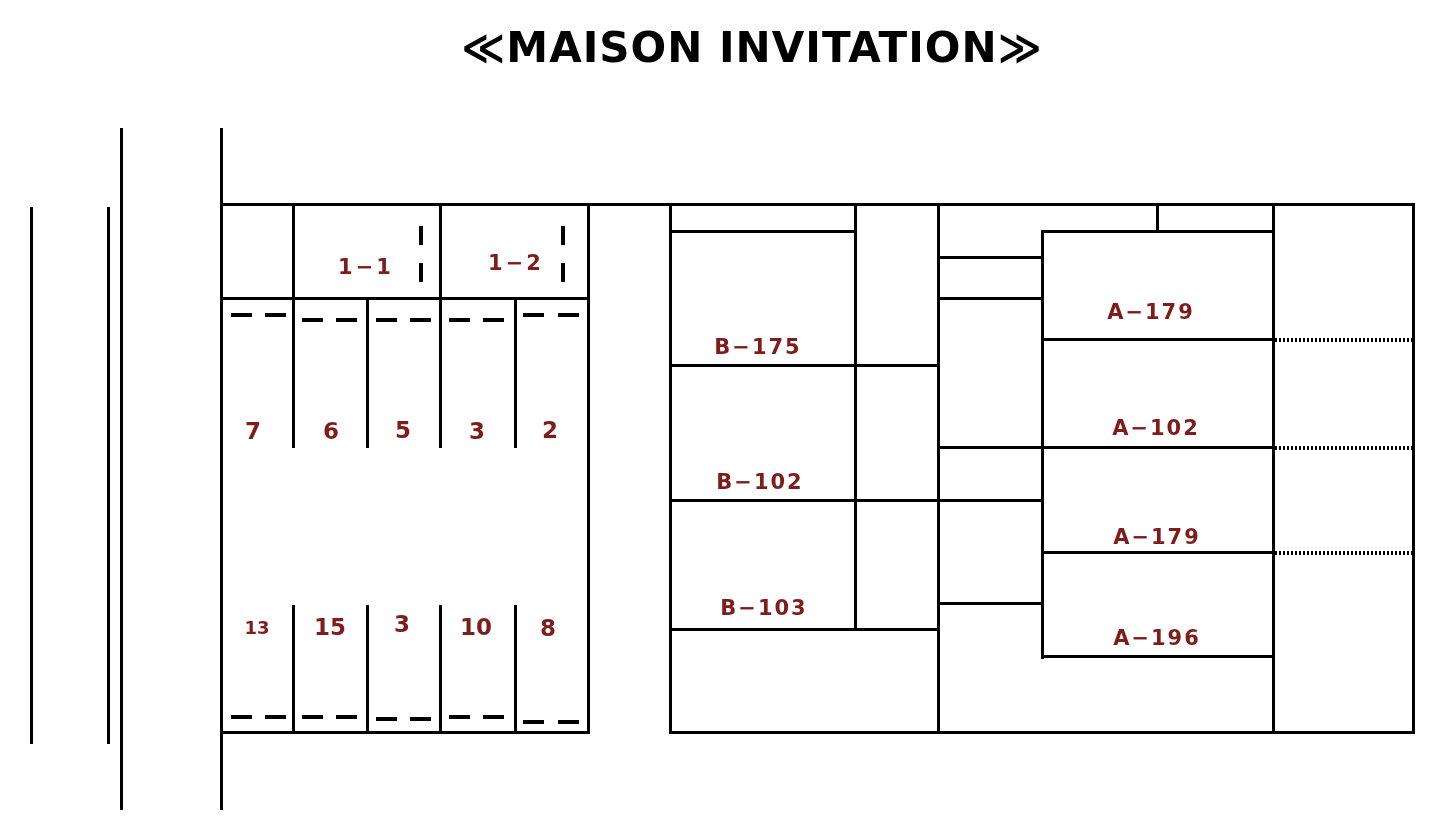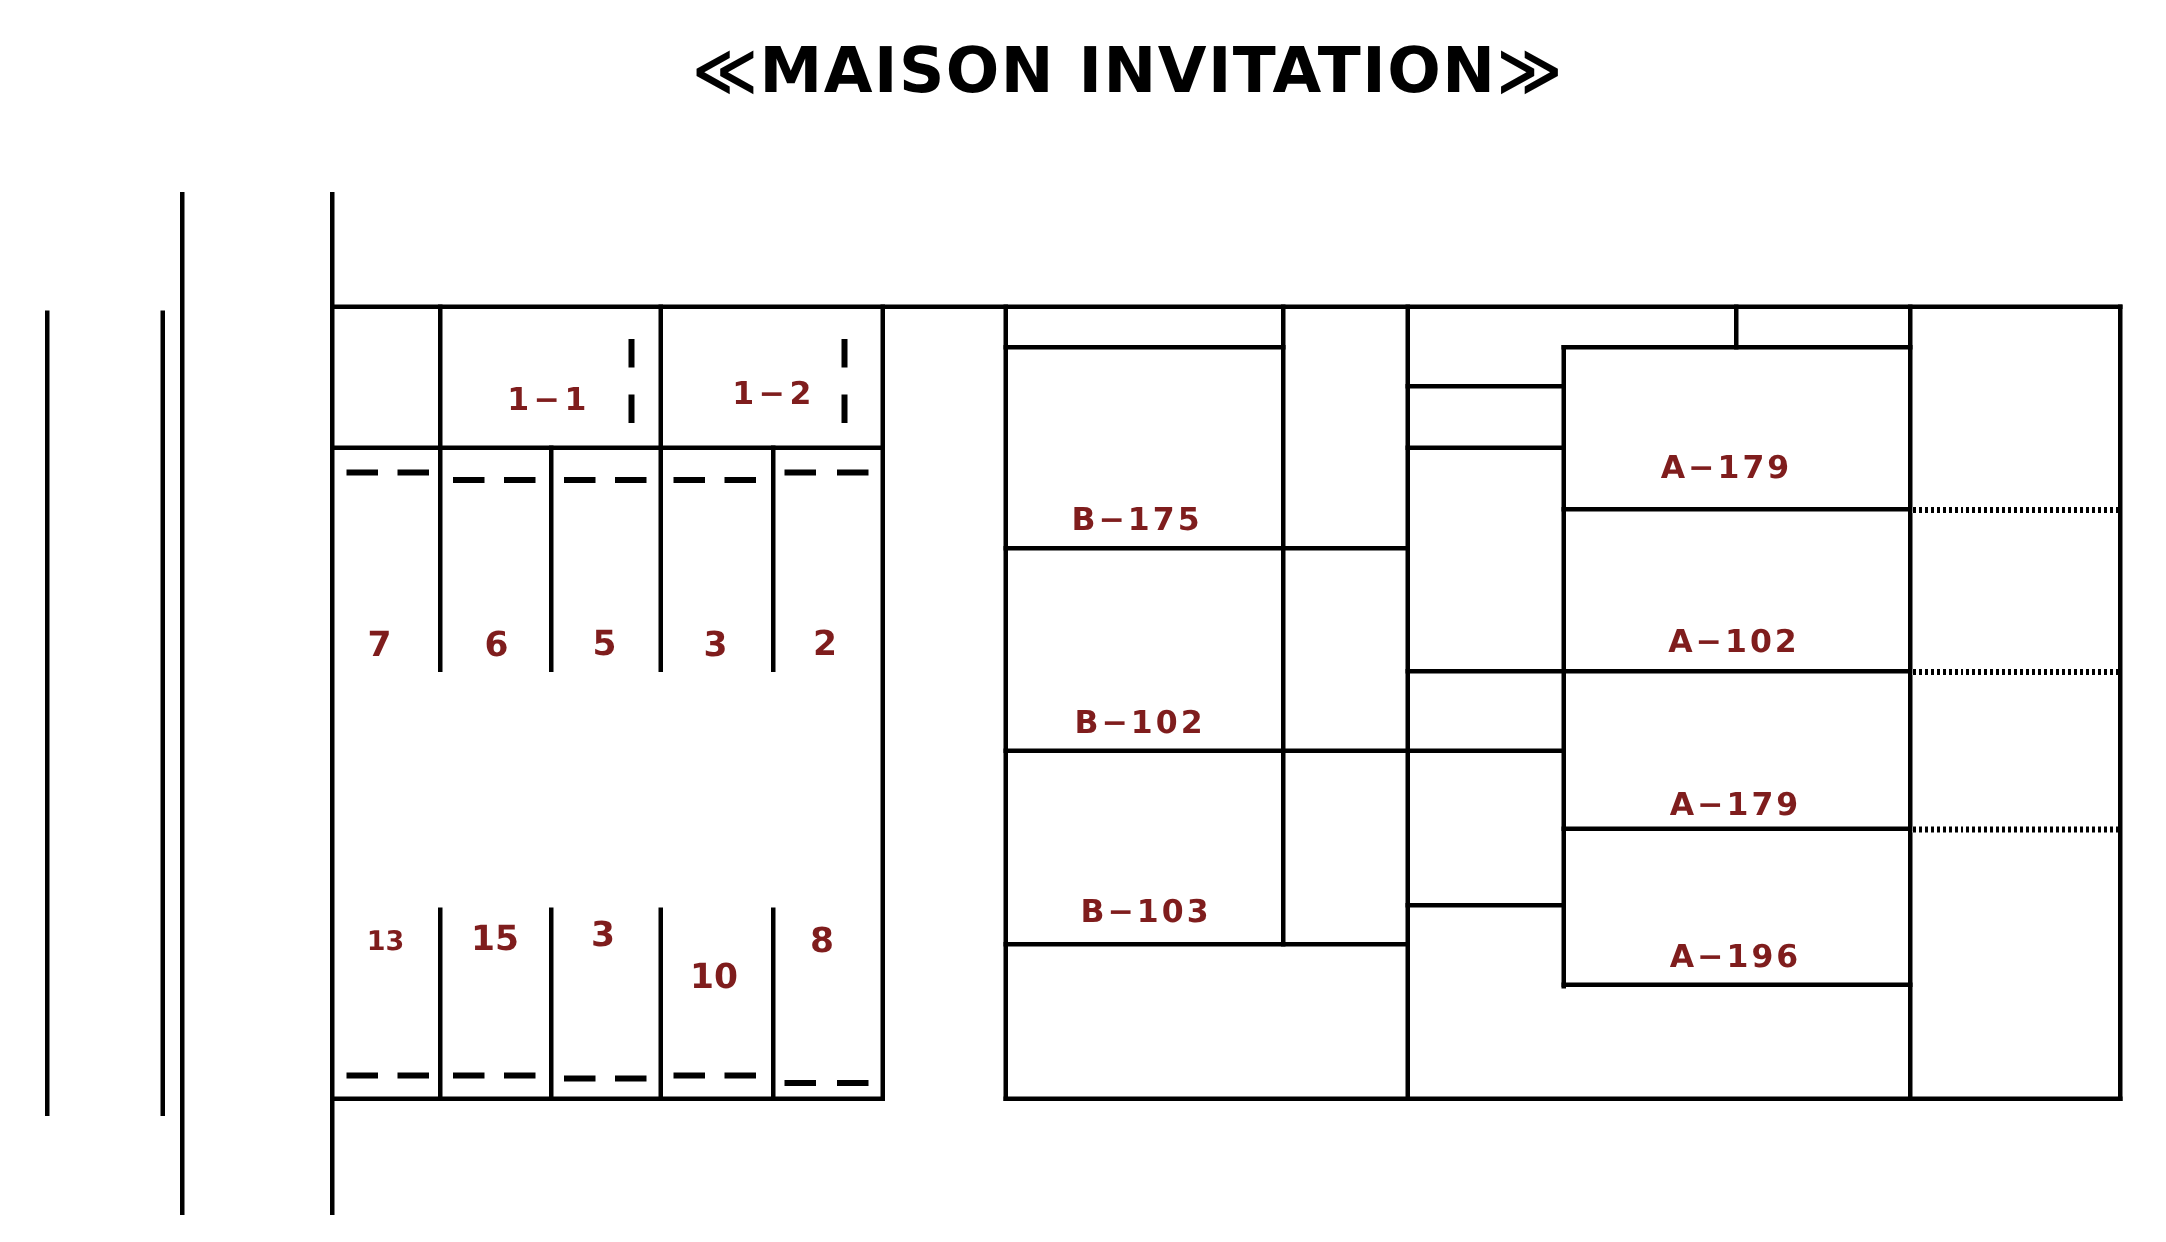--- a/index.html
+++ b/index.html
@@ -106,21 +106,21 @@
     <div class="plabel" style="left: 366px; top: 267px; font-size: 21px; letter-spacing: 3px;">1−1</div>
     <div class="plabel" style="left: 516px; top: 263px; font-size: 21px; letter-spacing: 3px;">1−2</div>
     <div class="plabel" style="left: 253px; top: 431px; font-size: 23px; letter-spacing: 0px;">7</div>
     <div class="plabel" style="left: 331px; top: 431px; font-size: 23px; letter-spacing: 0px;">6</div>
     <div class="plabel" style="left: 403px; top: 430px; font-size: 23px; letter-spacing: 0px;">5</div>
     <div class="plabel" style="left: 477px; top: 431px; font-size: 23px; letter-spacing: 0px;">3</div>
     <div class="plabel" style="left: 550px; top: 430px; font-size: 23px; letter-spacing: 0px;">2</div>
     <div class="plabel" style="left: 257px; top: 628px; font-size: 18px; letter-spacing: 0px;">13</div>
     <div class="plabel" style="left: 330px; top: 627px; font-size: 23px; letter-spacing: 0px;">15</div>
     <div class="plabel" style="left: 402px; top: 624px; font-size: 23px; letter-spacing: 0px;">3</div>
-    <div class="plabel" style="left: 476px; top: 627px; font-size: 23px; letter-spacing: 0px; margin-top: 25px;">10</div>
+    <div class="plabel" style="left: 476px; top: 627px; font-size: 23px; letter-spacing: 0px;">10</div>
     <div class="plabel" style="left: 548px; top: 628px; font-size: 23px; letter-spacing: 0px;">8</div>
     <div class="plabel" style="left: 758px; top: 347px; font-size: 21px; letter-spacing: 2px;">B−175</div>
     <div class="plabel" style="left: 760px; top: 482px; font-size: 21px; letter-spacing: 2px;">B−102</div>
     <div class="plabel" style="left: 764px; top: 608px; font-size: 21px; letter-spacing: 2px;">B−103</div>
     <div class="plabel" style="left: 1151px; top: 312px; font-size: 21px; letter-spacing: 2px;">A−179</div>
     <div class="plabel" style="left: 1156px; top: 428px; font-size: 21px; letter-spacing: 2px;">A−102</div>
     <div class="plabel" style="left: 1157px; top: 537px; font-size: 21px; letter-spacing: 2px;">A−179</div>
     <div class="plabel" style="left: 1157px; top: 638px; font-size: 21px; letter-spacing: 2px;">A−196</div>
   </div>
 

